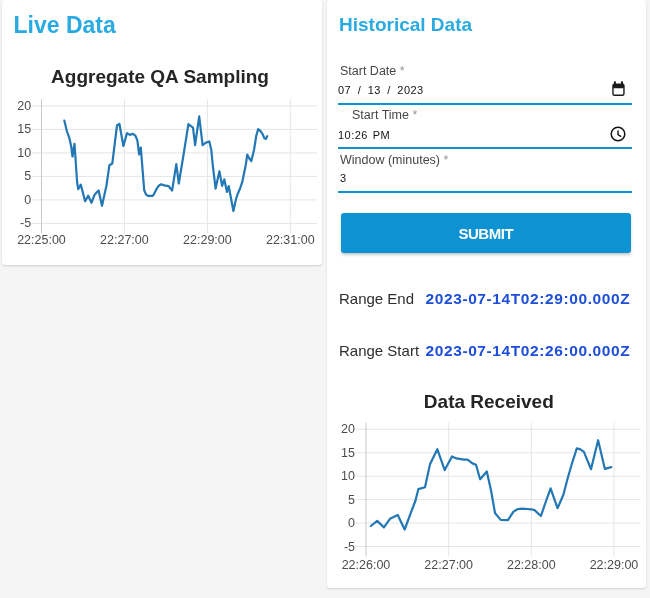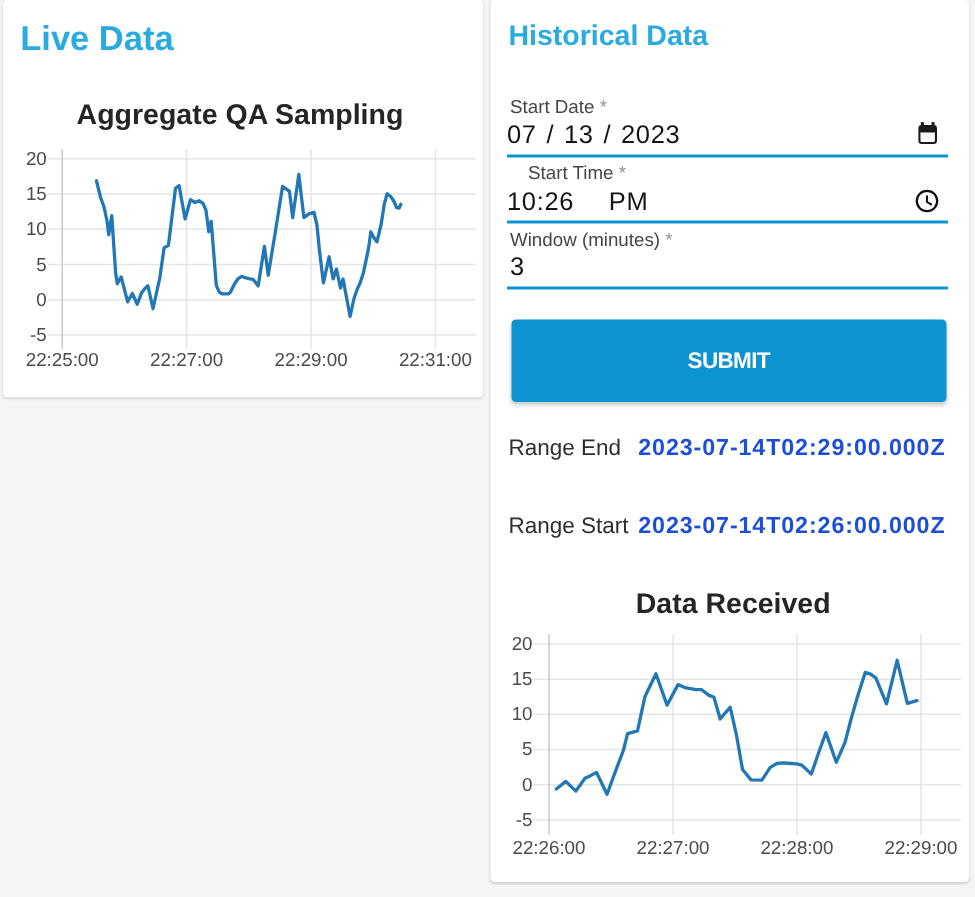--- a/index.html
+++ b/index.html
@@ -1,20 +1,20 @@
 <!DOCTYPE html>
 <html><head><meta charset="utf-8">
 <style>
 html,body{margin:0;padding:0}
 body{width:650px;height:598px;background:#f5f5f6;font-family:"Liberation Sans",sans-serif;position:relative;overflow:hidden}
 .card{position:absolute;background:#fff;box-shadow:0 1px 2px rgba(0,0,0,.16);border-radius:3px}
 .abs{position:absolute;white-space:nowrap}
 .lbl{font-size:12.5px;color:#464646;line-height:13px}
 .lbl .ast{color:#949494}
-.val{font-size:17px;color:#141414;line-height:18px;letter-spacing:0.45px}
+.val{font-size:11px;color:#141414;line-height:18px;letter-spacing:0.45px}
 .ul{position:absolute;height:1.6px;background:#0d93d2;left:337.8px;width:293.8px}
 .rlab{font-size:15px;color:#2e2e2e;line-height:18px}
 .rval{font-size:15.5px;color:#1d4ed8;font-weight:bold;line-height:18px;letter-spacing:0.6px}
 </style></head>
 <body>
 <div class="card" style="left:2px;top:0;width:319.5px;height:264.5px"></div>
 <div class="card" style="left:326.5px;top:0;width:319.5px;height:587.5px"></div>
 
 <div class="abs" style="left:13.5px;top:15.3px;font-size:23px;font-weight:bold;color:#29abe2;line-height:20px">Live Data</div>
 <div class="abs" style="left:339px;top:15.3px;font-size:19px;font-weight:bold;color:#29abe2;line-height:20px">Historical Data</div>
@@ -23,32 +23,32 @@
 <div class="abs val" style="left:338px;top:80.6px">07<span style="margin:0 6.5px">/</span>13<span style="margin:0 6.5px">/</span>2023</div>
 <div class="ul" style="top:103.2px"></div>
 <svg style="position:absolute;left:610.9px;top:80.3px" width="15" height="17" viewBox="0 0 15 17">
 <rect x="2.9" y="1.4" width="2" height="3" fill="#1a1a1a"></rect>
 <rect x="10" y="1.4" width="2" height="3" fill="#1a1a1a"></rect>
 <rect x="1.95" y="4.1" width="11" height="11.2" rx="1.5" fill="none" stroke="#1a1a1a" stroke-width="1.4"></rect>
 <rect x="1.95" y="4.1" width="11" height="4.2" rx="1.3" fill="#1a1a1a"></rect>
 </svg>
 
 <div class="abs lbl" style="left:352px;top:109.3px">Start Time <span class="ast">*</span></div>
-<div class="abs val" style="left:338px;top:125.5px">10:26<span style="margin-left:23px">PM</span></div>
+<div class="abs val" style="left:338px;top:125.5px">10:26<span style="margin-left:5px">PM</span></div>
 <div class="ul" style="top:147.3px"></div>
 <svg style="position:absolute;left:609.5px;top:125.5px" width="16" height="16" viewBox="0 0 16 16">
 <circle cx="8" cy="8" r="6.8" fill="none" stroke="#111" stroke-width="1.5"></circle>
 <polyline points="8,4.4 8,8.6 11.2,10.6" fill="none" stroke="#111" stroke-width="1.4"></polyline>
 </svg>
 
 <div class="abs lbl" style="left:340px;top:153.5px">Window (minutes) <span class="ast">*</span></div>
 <div class="abs val" style="left:340px;top:168.7px">3</div>
 <div class="ul" style="top:191.3px"></div>
 
-<div class="abs" style="left:341px;top:213.3px;width:289.6px;height:55px;background:#0d93d2;border-radius:3px;box-shadow:0 2px 3px rgba(0,0,0,.22);display:flex;align-items:center;justify-content:center;color:#fff;font-weight:bold;font-size:15px;letter-spacing:-0.45px">SUBMIT</div>
+<div class="abs" style="left:341px;top:213.3px;width:289.6px;height:40px;background:#0d93d2;border-radius:3px;box-shadow:0 2px 3px rgba(0,0,0,.22);display:flex;align-items:center;justify-content:center;color:#fff;font-weight:bold;font-size:15px;letter-spacing:-0.45px">SUBMIT</div>
 
 <div class="abs rlab" style="left:339px;top:290.0px">Range End</div>
 <div class="abs rval" style="left:425.5px;top:290.0px">2023-07-14T02:29:00.000Z</div>
 <div class="abs rlab" style="left:339px;top:341.7px">Range Start</div>
 <div class="abs rval" style="left:425.5px;top:341.7px">2023-07-14T02:26:00.000Z</div>
 
 <svg style="position:absolute;left:0;top:0" width="650" height="598" viewBox="0 0 650 598" font-family="Liberation Sans, sans-serif">
 <line x1="32" y1="105.9" x2="317" y2="105.9" stroke="#e5e5e5" stroke-width="1"></line>
 <line x1="32" y1="129.4" x2="317" y2="129.4" stroke="#e5e5e5" stroke-width="1"></line>
 <line x1="32" y1="152.9" x2="317" y2="152.9" stroke="#e5e5e5" stroke-width="1"></line>

